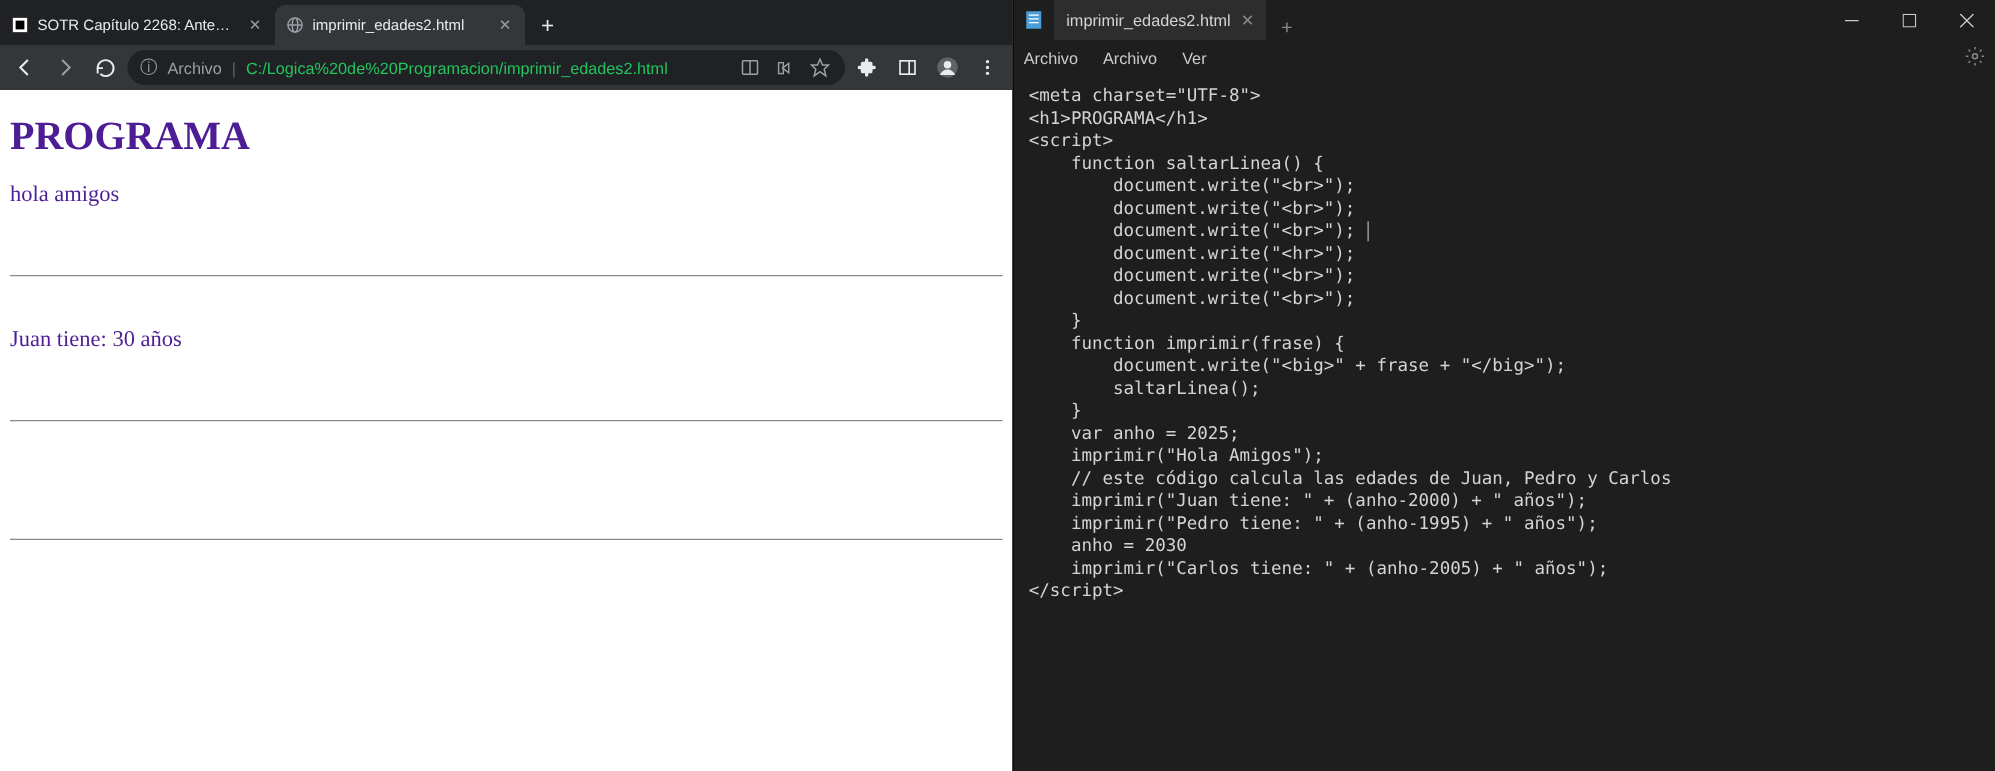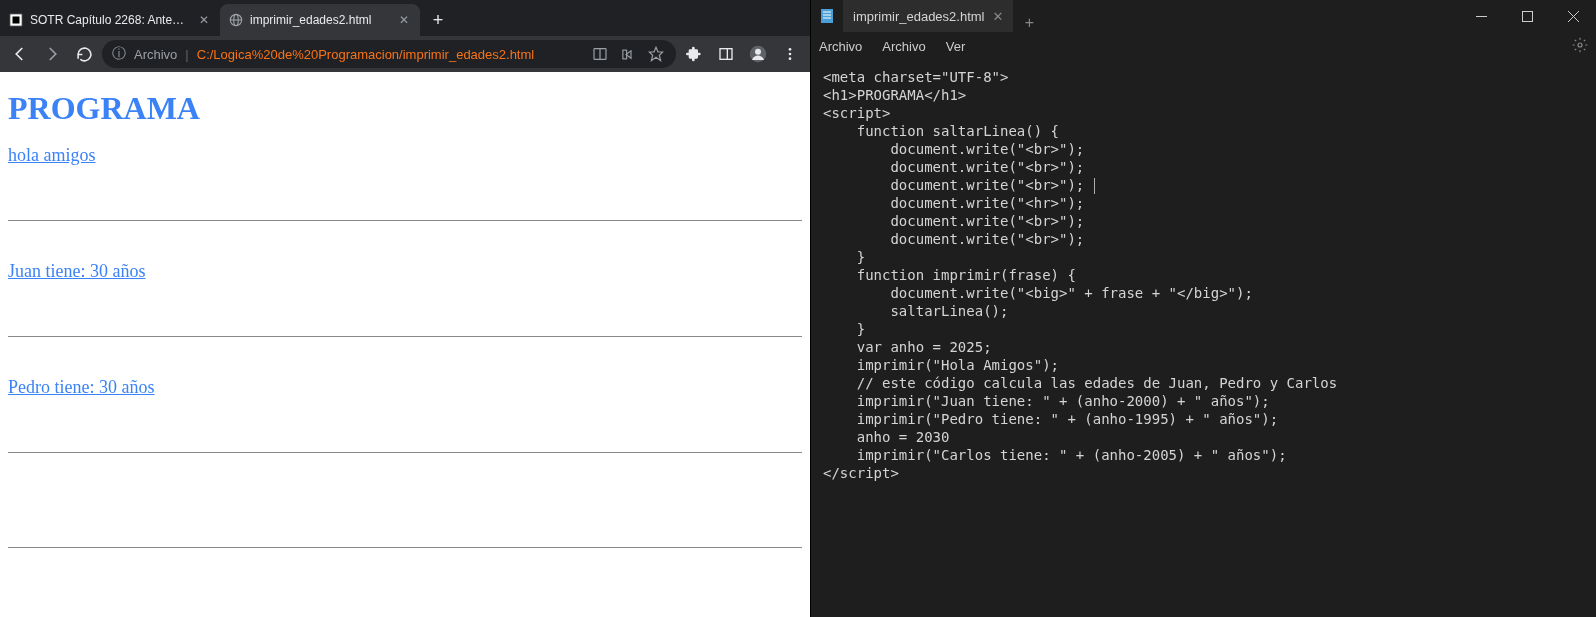--- a/index.html
+++ b/index.html
@@ -16,26 +16,26 @@
 .tab .close { width: 16px; height: 16px; display: flex; align-items: center; justify-content: center; color: #9aa0a6; cursor: pointer; }
 .new-tab { width: 28px; height: 28px; display: flex; align-items: center; justify-content: center; color: #e8eaed; cursor: pointer; font-size: 18px; margin-left:4px; margin-bottom:2px;}
 
 .toolbar { background: #35363a; height: 36px; display: flex; align-items: center; padding: 0 6px; gap: 4px; }
 .tb-btn { width: 28px; height: 28px; display: flex; align-items: center; justify-content: center; color: #9aa0a6; cursor: pointer; border-radius: 14px; }
 .tb-btn.enabled { color: #e8eaed; }
 .omnibox { flex: 1; height: 28px; background: #202124; border-radius: 14px; display: flex; align-items: center; padding: 0 10px; gap: 8px; color: #e8eaed; font-size: 13px; }
 .omnibox .info-icon { color: #9aa0a6; font-size: 14px; }
 .omnibox .scheme { color: #9aa0a6; }
 .omnibox .sep { color: #5f6368; }
-.omnibox .path { color: #f97316; flex:1; white-space:nowrap; overflow:hidden; }
+.omnibox .path { color: #22c55e; flex:1; white-space:nowrap; overflow:hidden; }
 .omni-ic { color:#9aa0a6; width:20px; display:flex; justify-content:center; }
 
-.page { flex: 1; background: #fff; padding: 8px; font-family: "Times New Roman", serif; color: #3b82f6; overflow:auto; }
+.page { flex: 1; background: #fff; padding: 8px; font-family: "Times New Roman", serif; color: #4c1d95; overflow:auto; }
 .page h1 { font-size: 32px; font-weight: bold; margin: 10px 0 18px 0; }
-.page .big { font-size: 18px; display:block;text-decoration:underline; }
+.page .big { font-size: 18px; display:block; }
 .page hr { border: none; border-top: 1px solid #888; margin: 0; }
 .page .blk { margin-bottom:4px; }
 .page .blk br { line-height: 18px; }
 
 
 .editor { width: 786px; height: 617px; background: #1e1e1e; display: flex; flex-direction: column; color: #d4d4d4; border-left: 1px solid #000; }
 .ed-titlebar { height: 32px; background: #1e1e1e; display: flex; align-items: flex-end; }
 .ed-app-icon { width: 32px; height: 32px; display: flex; align-items: center; justify-content: center; color:#4a9fd8; }
 .ed-tab { background: #2d2d2d; height: 32px; display: flex; align-items: center; padding: 0 10px; gap: 8px; font-size: 13px; }
 .ed-tab .close { color: #888; cursor: pointer; }
@@ -142,21 +142,20 @@
           <circle cx="12" cy="19" r="2"></circle>
         </svg>
     </div>
   </div>
 
   <div class="page">
     <h1>PROGRAMA</h1>
     <div id="page-body">
         <div class="blk"><span class="big">hola amigos</span><br><br><br><hr><br><br></div>
         <div class="blk"><span class="big">Juan tiene: 30 años</span><br><br><br><hr><br><br></div>
-        <div class="blk"><span class="big">Pedro tiene: 30 años</span><br><br><br><hr><br><br></div>
         <div class="blk"><br><br><br><hr><br><br></div>
       </div>
   </div>
 </div>
 
 <div class="editor">
   <div class="ed-titlebar">
     <div class="ed-app-icon">
       <svg width="16" height="16" viewBox="0 0 16 16">
           <rect x="2" y="1" width="12" height="14" fill="#4a9fd8"></rect>

